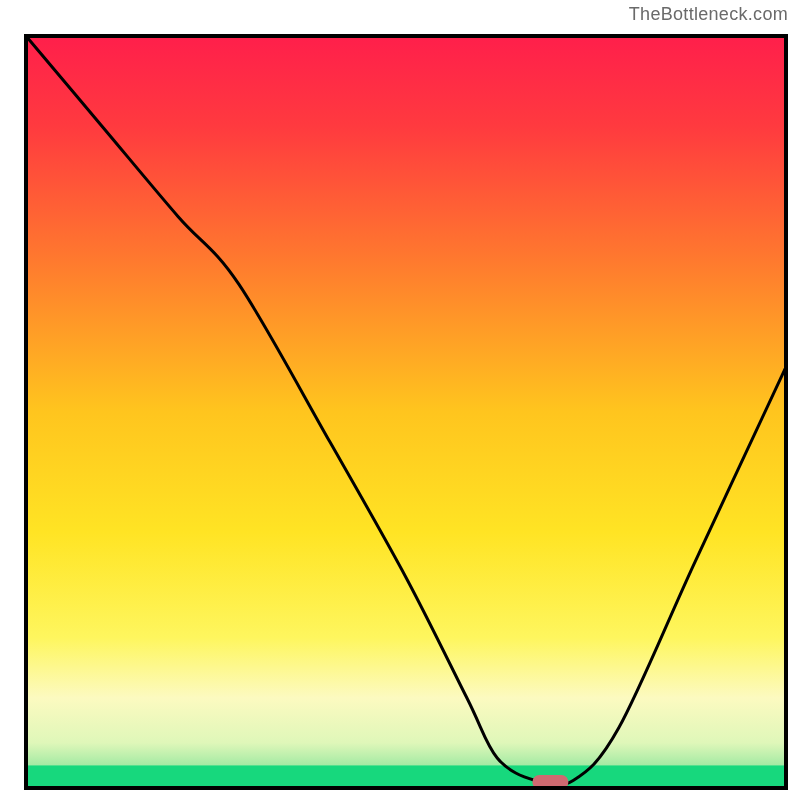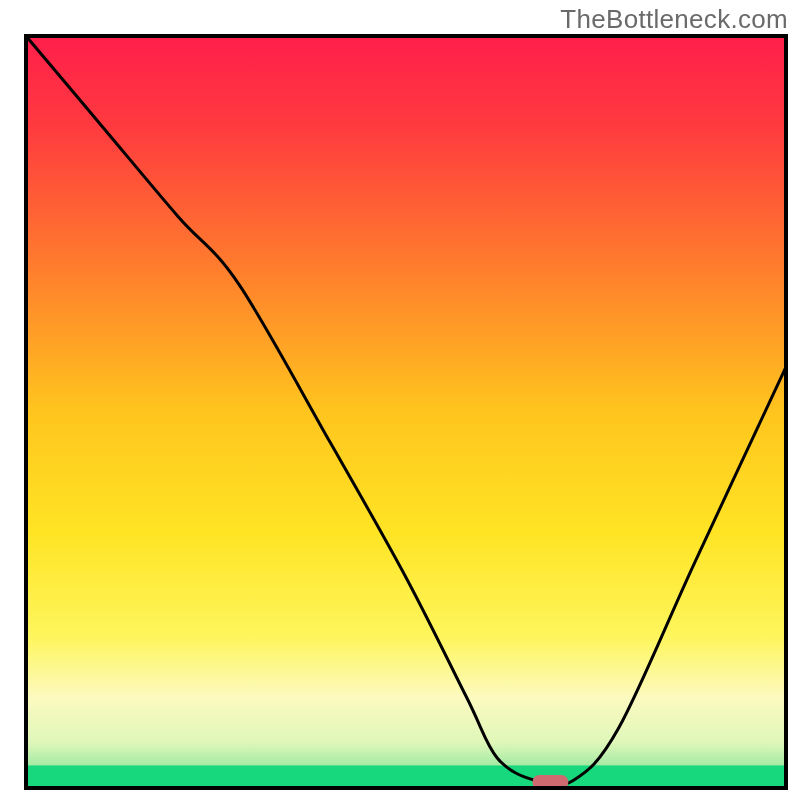--- a/index.html
+++ b/index.html
@@ -14,21 +14,21 @@
     position: relative;
     width: 800px;
     height: 800px;
     background: #ffffff;
   }
   .watermark {
     position: absolute;
     top: 4px;
     right: 12px;
     color: #6a6a6a;
-    font-size: 26px;
+    font-size: 18px;
     font-weight: 500;
     letter-spacing: 0.3px;
     user-select: none;
   }
   svg {
     display: block;
   }
 </style>
 </head>
 <body>

